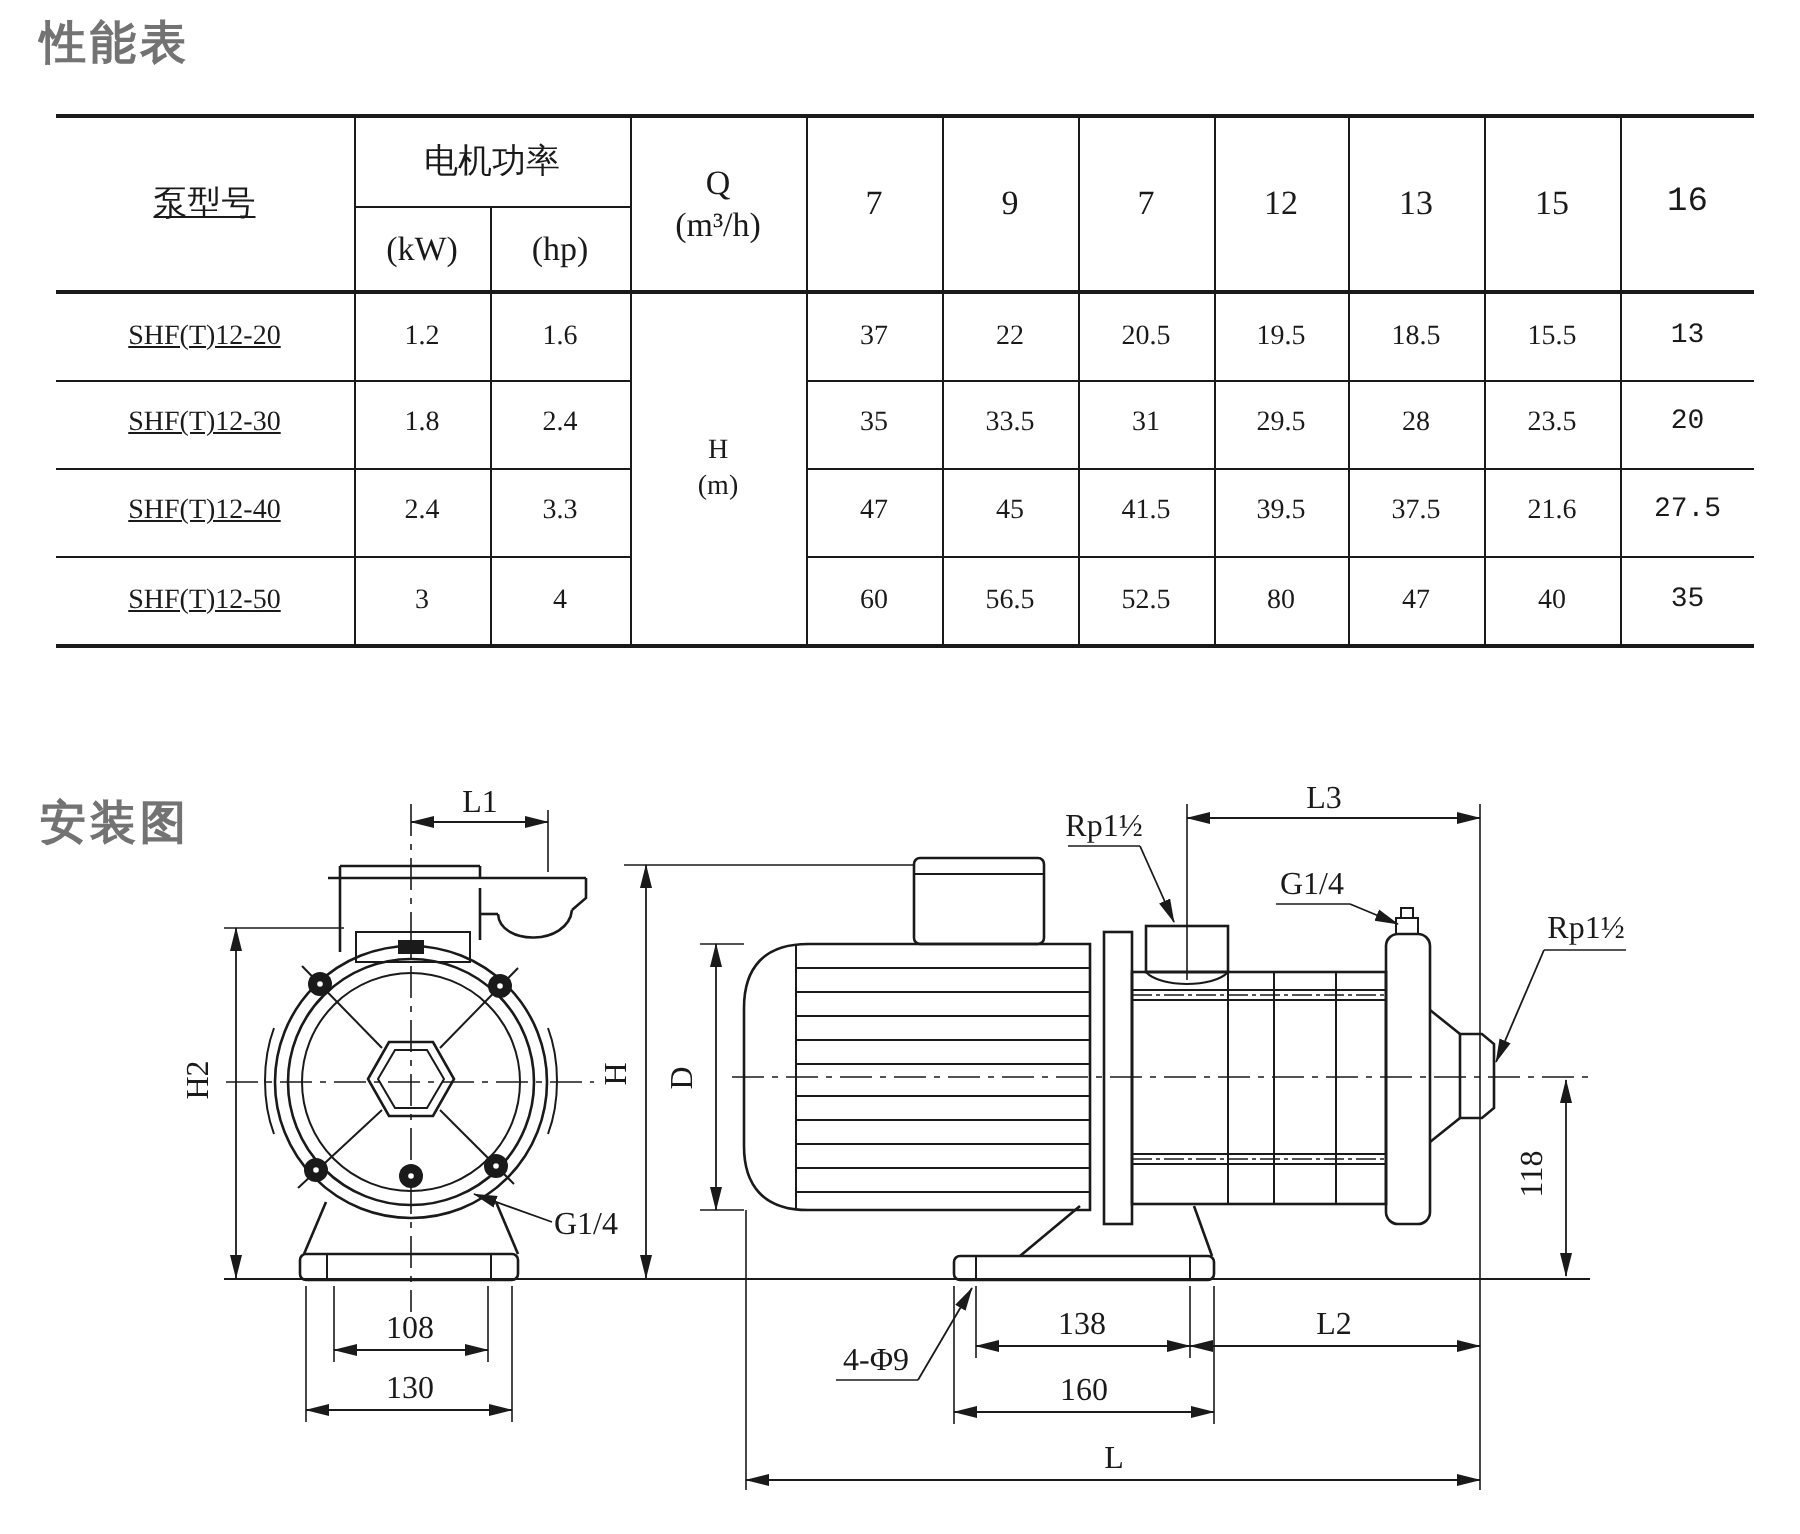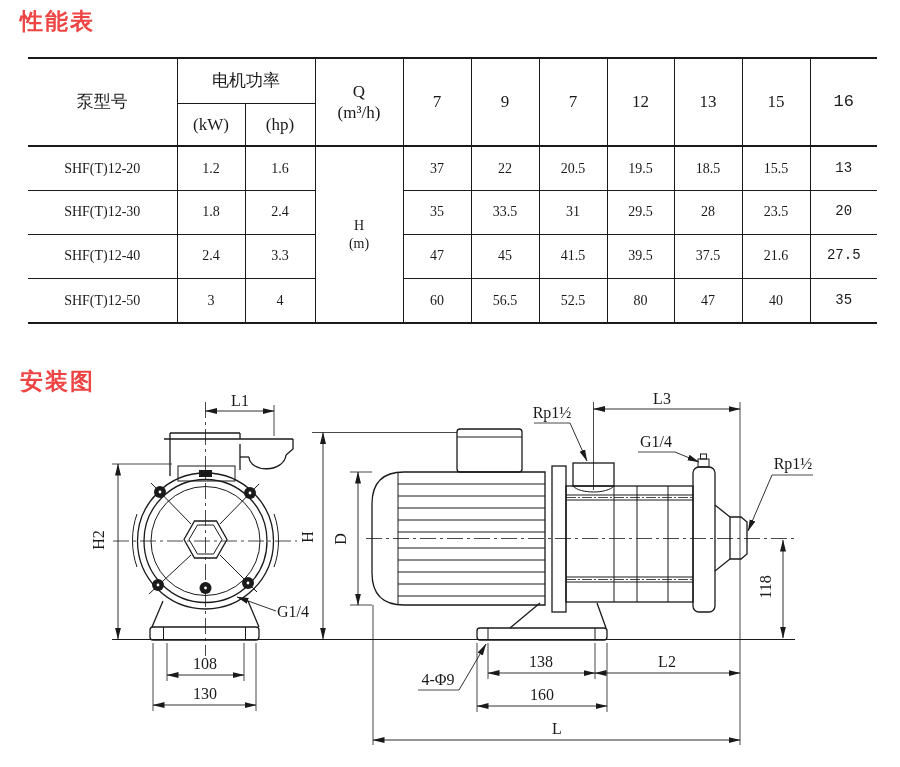--- a/index.html
+++ b/index.html
@@ -1,26 +1,26 @@
 <!DOCTYPE html>
 <html><head>
 <meta charset="utf-8">
 <style>
   html,body{margin:0;padding:0;background:#ffffff;}
   .canvas{position:relative;width:900px;height:767px;background:#ffffff;overflow:hidden;
           font-family:"Liberation Serif","DejaVu Serif",serif;color:#1a1a1a;}
   .sec-title{position:absolute;left:20px;font-family:"Liberation Sans","DejaVu Sans",sans-serif;
-             font-weight:bold;font-size:23px;letter-spacing:2px;color:#ef4444;}
+             font-weight:bold;font-size:23px;letter-spacing:2px;color:#737373;}
   #perf-title{top:6px;}
-  #inst-title{top:366px;}
+  #inst-title{top:396px;}
   table.perf{position:absolute;left:28px;top:57px;border-collapse:collapse;table-layout:fixed;
              border-top:2.5px solid #1a1a1a;border-bottom:2.5px solid #1a1a1a;}
   table.perf td,table.perf th{border:1.5px solid #1a1a1a;font-weight:normal;text-align:center;
              vertical-align:middle;font-size:14px;padding:0;line-height:1.25;}
-  table.perf .nl{border-left:none;}
+  table.perf .nl{border-left:none;text-decoration:underline;}
   table.perf .nr{border-right:none;font-family:Liberation Mono, monospace;}
   table.perf thead th{font-size:17px;}
   table.perf .hsep{border-bottom:2.5px solid #1a1a1a;}
   svg text{font-family:"Liberation Serif","DejaVu Serif",serif;font-size:16px;fill:#1a1a1a;}
   .ln{stroke:#1a1a1a;stroke-width:1.3;fill:none;}
   .th{stroke:#1a1a1a;stroke-width:1;fill:none;}
   .cl{stroke:#1a1a1a;stroke-width:0.8;fill:none;stroke-dasharray:16 4 3 4;}
   .ext{stroke:#1a1a1a;stroke-width:0.8;fill:none;}
   .dim{stroke:#1a1a1a;stroke-width:0.9;fill:none;marker-start:url(#arw);marker-end:url(#arw);}
   .ldr{stroke:#1a1a1a;stroke-width:0.9;fill:none;marker-end:url(#arw);}

